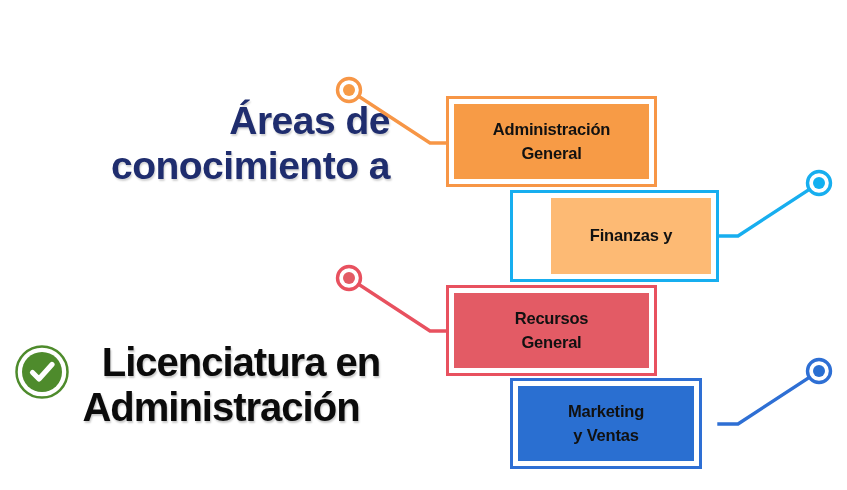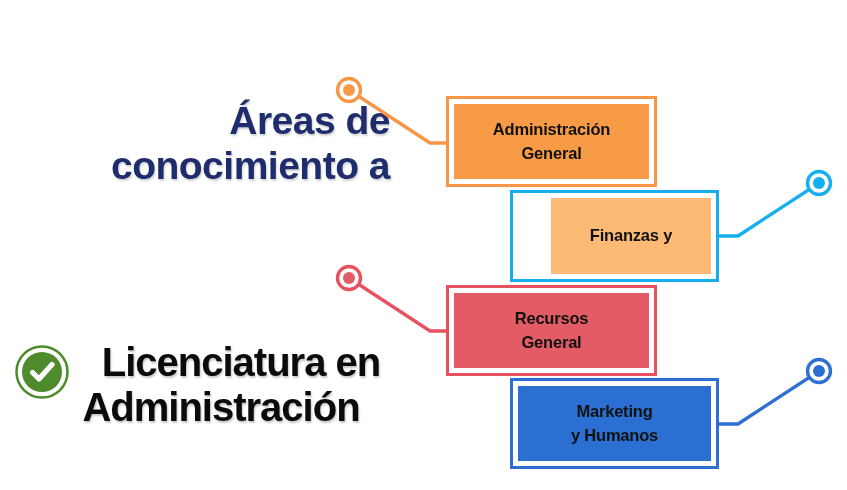--- a/index.html
+++ b/index.html
@@ -107,21 +107,21 @@
 
   #box-admin      { left: 446px; top: 96px;  width: 211px; height: 91px;  border-color: #F79646; }
   #box-admin .inner   { background: #F79B46; }
 
   #box-finanzas   { left: 510px; top: 190px; width: 209px; height: 92px;  border-color: #17AEEF; }
   #box-finanzas .inner{ background: #fdba74; margin-left: 33px; }
 
   #box-rrhh       { left: 446px; top: 285px; width: 211px; height: 91px;  border-color: #E8515F; }
   #box-rrhh .inner    { background: #E35B65; }
 
-  #box-marketing  { left: 510px; top: 378px; width: 209px; height: 91px;  border-color: #2E6FD4; }
+  #box-marketing  { left: 510px; top: 378px; width: 192px; height: 91px;  border-color: #2E6FD4; }
   #box-marketing .inner{ background: #2A6FD1; }
 </style>
 </head>
 <body>
 
 <div id="canvas">
 
   <div class="heading-block" id="title-areas">
     <span>Áreas de</span><br>
     <span>conocimiento a</span><br>
@@ -189,18 +189,18 @@
         <span>Recursos</span><br>
         <span>General</span>
       </div>
     </div>
   </div>
 
   <div class="area-box" id="box-marketing">
     <div class="inner">
       <div class="label">
         <span>Marketing</span><br>
-        <span>y Humanos</span>
+        <span>y Ventas</span>
       </div>
     </div>
   </div>
 
 </div>
 
 </body></html>

